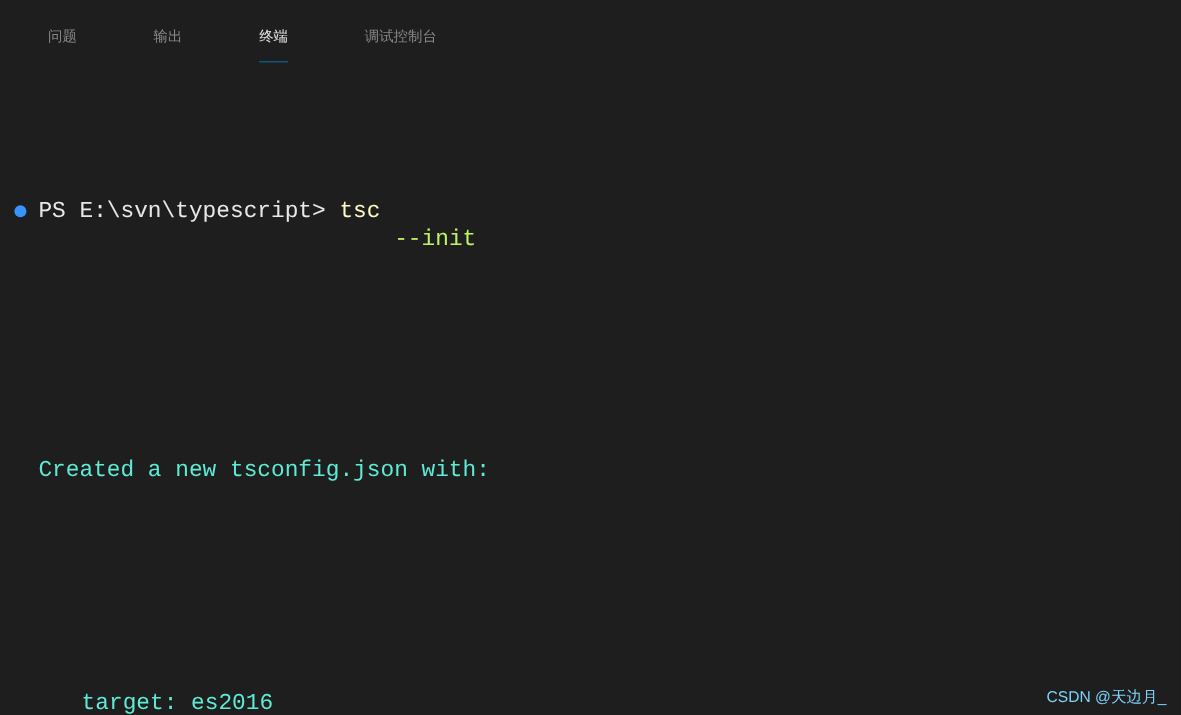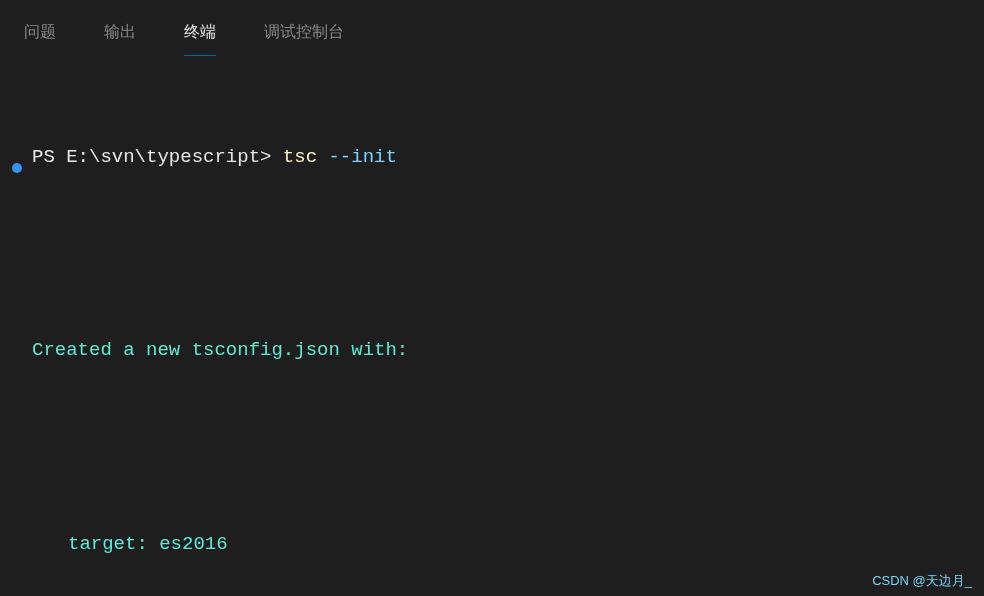--- a/index.html
+++ b/index.html
@@ -20,23 +20,24 @@
     .tabs {
       display: flex;
       gap: 0;
       padding: 12px 0 0 0;
       border-bottom: 1px solid transparent;
     }
     .tab {
       padding: 10px 24px 12px 24px;
       color: #888888;
       font-family: Liberation Sans, sans-serif;
-      font-size: 16px;
+      font-size: 12px;
       cursor: pointer;
       position: relative;
+      margin-left: 16px;
     }
     .tab.active {
       color: #e8e8e8;
     }
     .tab.active::after {
       content: "";
       position: absolute;
       bottom: -1px;
       left: 24px;
       right: 24px;
@@ -44,40 +45,41 @@
       background: #0e639c;
     }
     .terminal {
       padding: 20px 12px 0 12px;
       line-height: 1.7;
       white-space: pre;
       font-family: Consolas, "Courier New", monospace;
     }
     .line {
       display: flex;
-      align-items: flex-end;
+      align-items: center;
     }
     .dot {
       width: 10px;
       height: 10px;
       border-radius: 50%;
       margin-right: 10px;
       flex-shrink: 0;
     }
     .dot.blue {
       background: #3794ff;
     }
     .prompt {
       color: #e8e8e8;
     }
     .cmd-yellow {
       color: #fef9c3;
     }
     .cmd-grey {
-      color: #7dd3fc;
+      color: #bef264;
+      margin-top: 46px;
     }
     .txt {
       color: #5eead4;
     }
     .indent1 {
       padding-left: 20px;
     }
     .indent2 {
       padding-left: 56px;
     }

